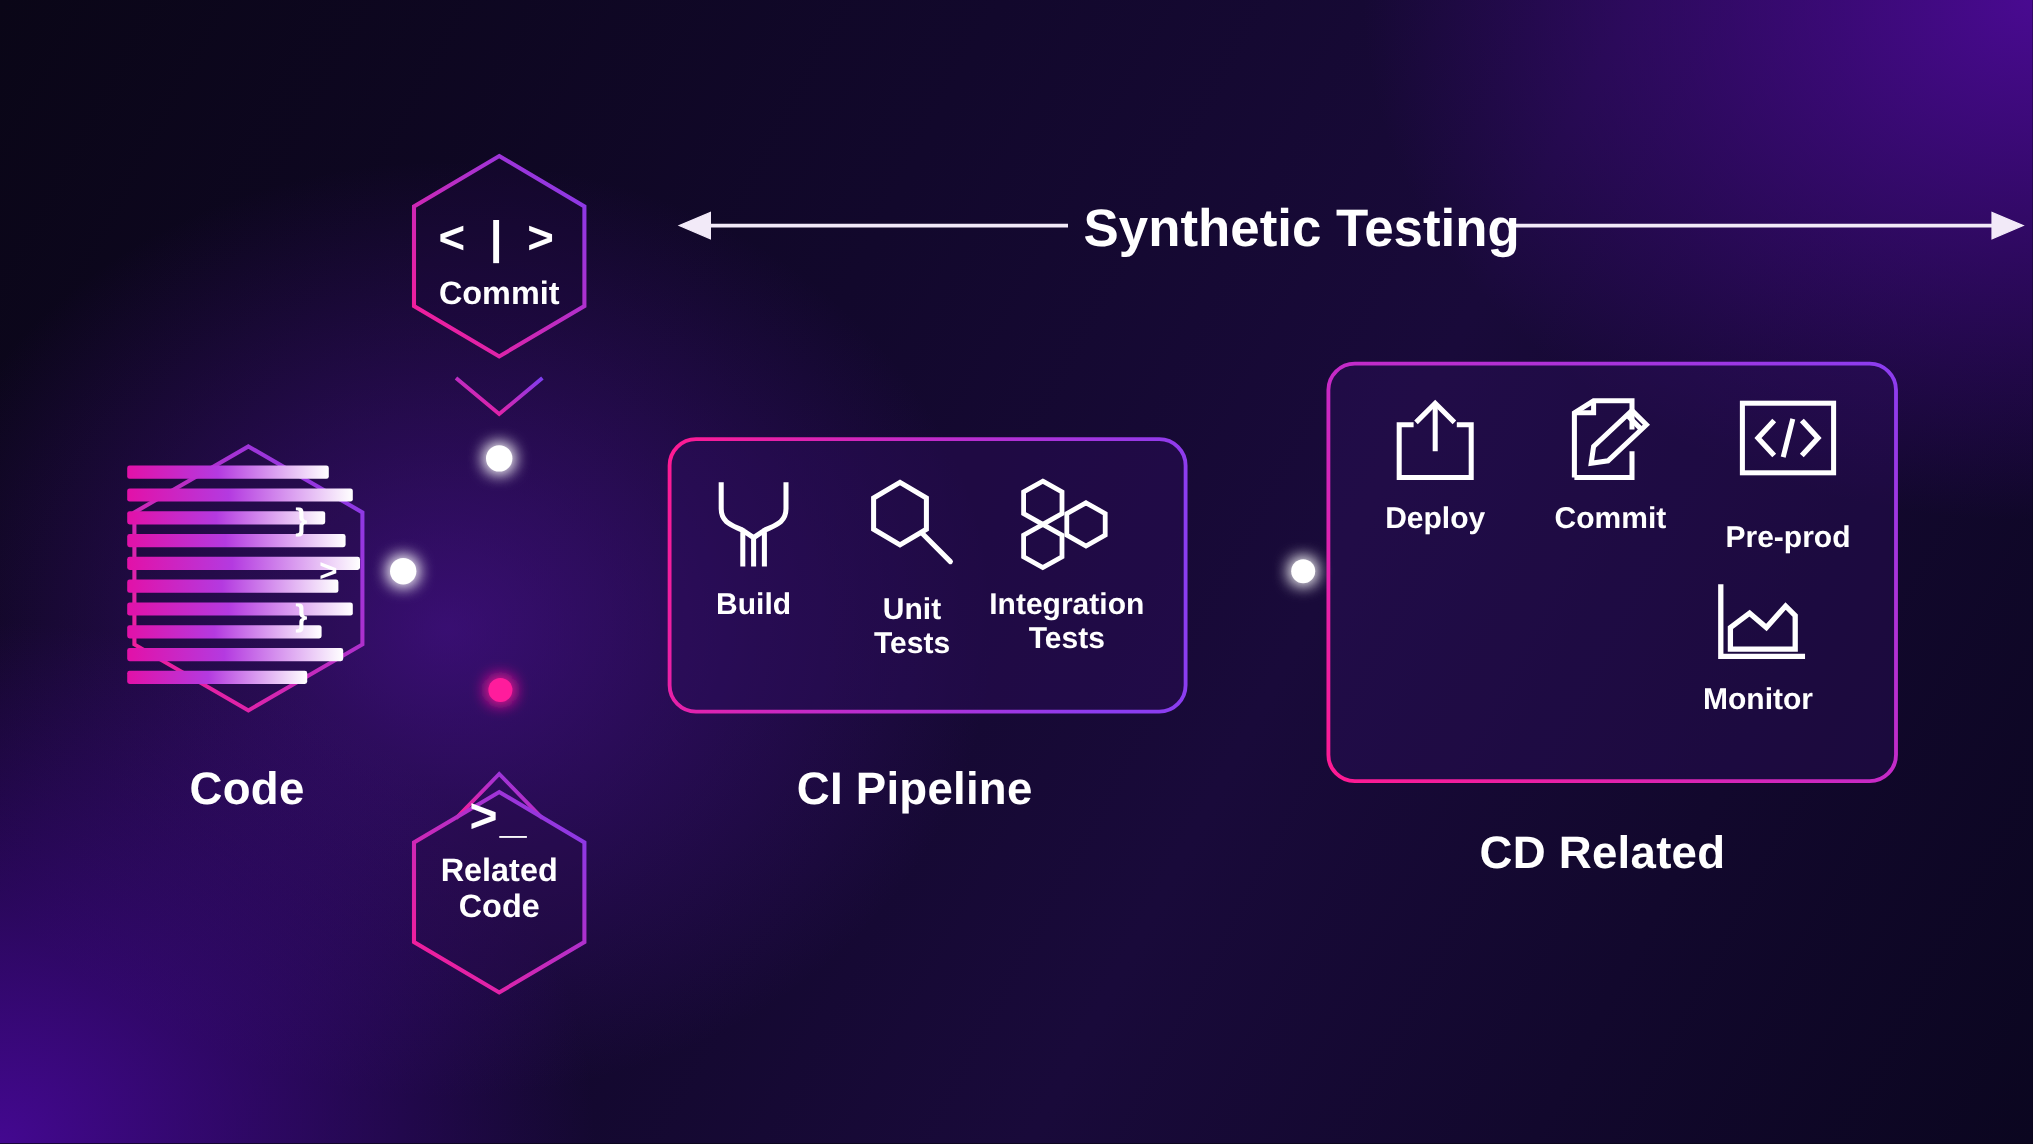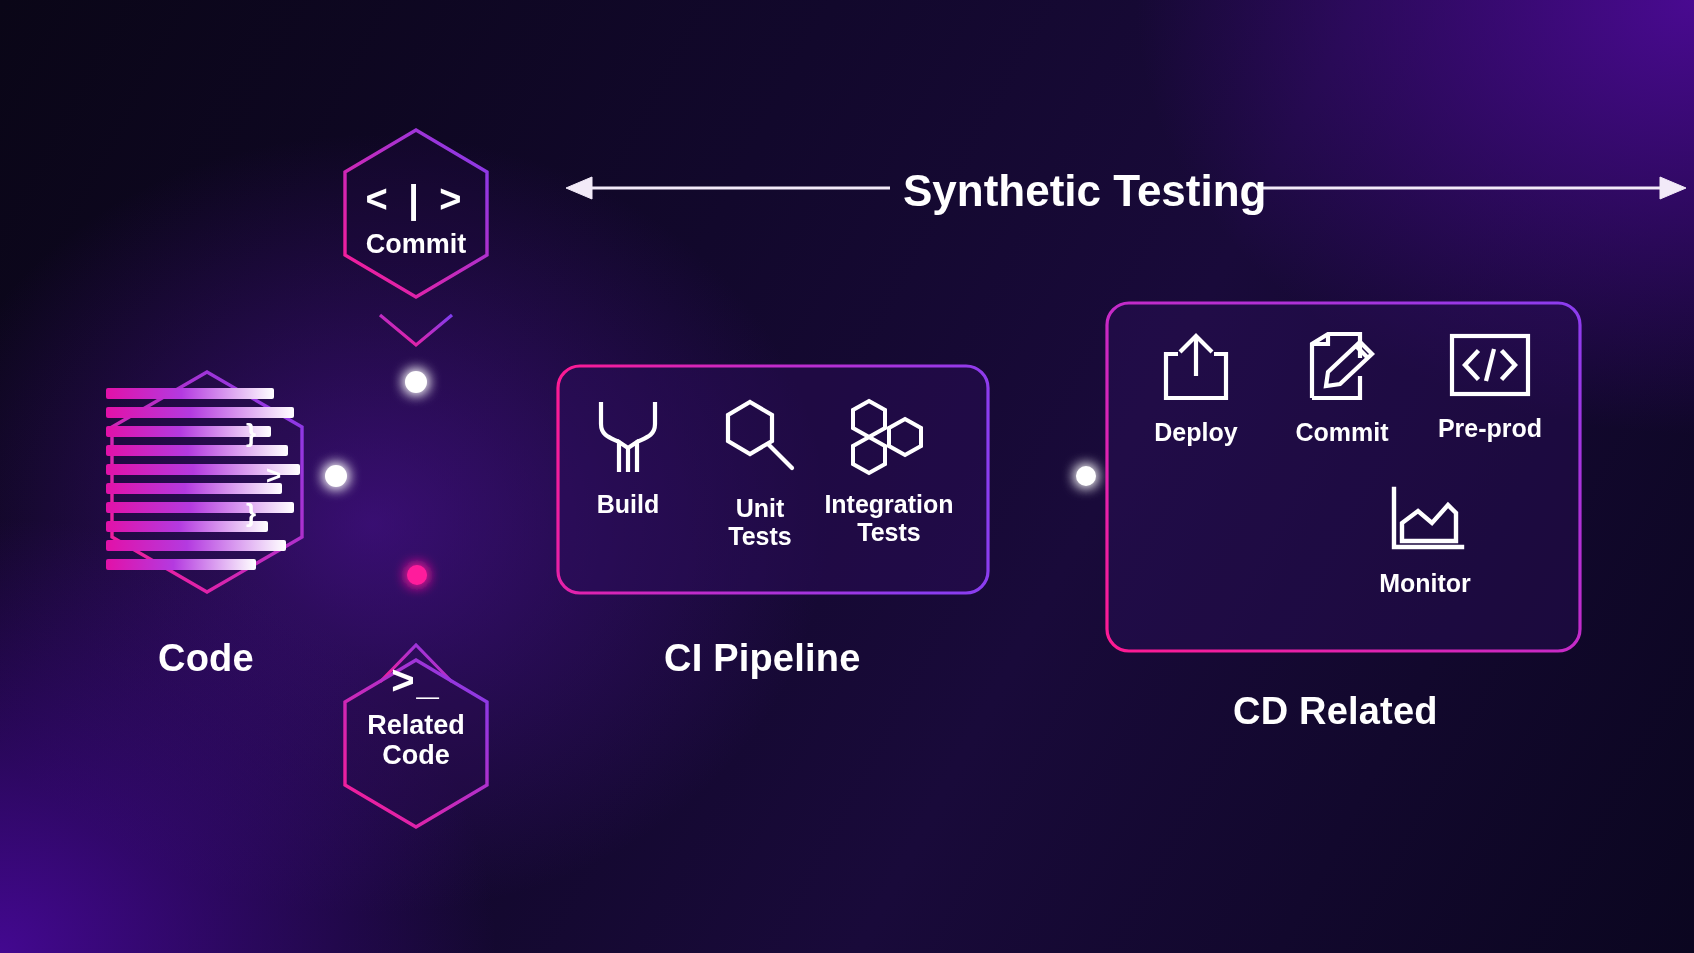--- a/index.html
+++ b/index.html
@@ -219,25 +219,25 @@
     <div class="icon-title" style="margin-top:12px;">Commit</div>
   </div>
 
   <div class="tile" style="left:1410px; top:330px; width:160px;">
     <svg width="86" height="72" viewBox="0 0 86 72">
       <rect x="5" y="6" width="76" height="58" fill="none" stroke="#fff" stroke-width="4.2"></rect>
       <path d="M30 22 L18 35 L30 48" fill="none" stroke="#fff" stroke-width="4.4" stroke-linecap="square" stroke-linejoin="miter"></path>
       <path d="M56 22 L68 35 L56 48" fill="none" stroke="#fff" stroke-width="4.4" stroke-linecap="square" stroke-linejoin="miter"></path>
       <line x1="47" y1="19" x2="39" y2="51" stroke="#fff" stroke-width="4.2"></line>
     </svg>
-    <div class="icon-title" style="margin-top:12px;">Pre-prod</div>
-  </div>
-
-
-  <div class="tile" style="left:1340px; top:485px; width:170px;">
+    <div class="icon-title" style="margin-top:32px;">Pre-prod</div>
+  </div>
+
+
+  <div class="tile" style="left:1380px; top:485px; width:170px;">
     <svg width="86" height="72" viewBox="0 0 86 72">
       <path d="M12 4 L12 62 L80 62" fill="none" stroke="#fff" stroke-width="4.4" stroke-linecap="square"></path>
       <path d="M20 56 L20 38 L36 26 L50 38 L66 20 L74 28 L74 56 Z" fill="none" stroke="#fff" stroke-width="4.4" stroke-linejoin="miter"></path>
     </svg>
     <div class="icon-title" style="margin-top:12px;">Monitor</div>
   </div>
 
 </div>
 
 </body></html>

